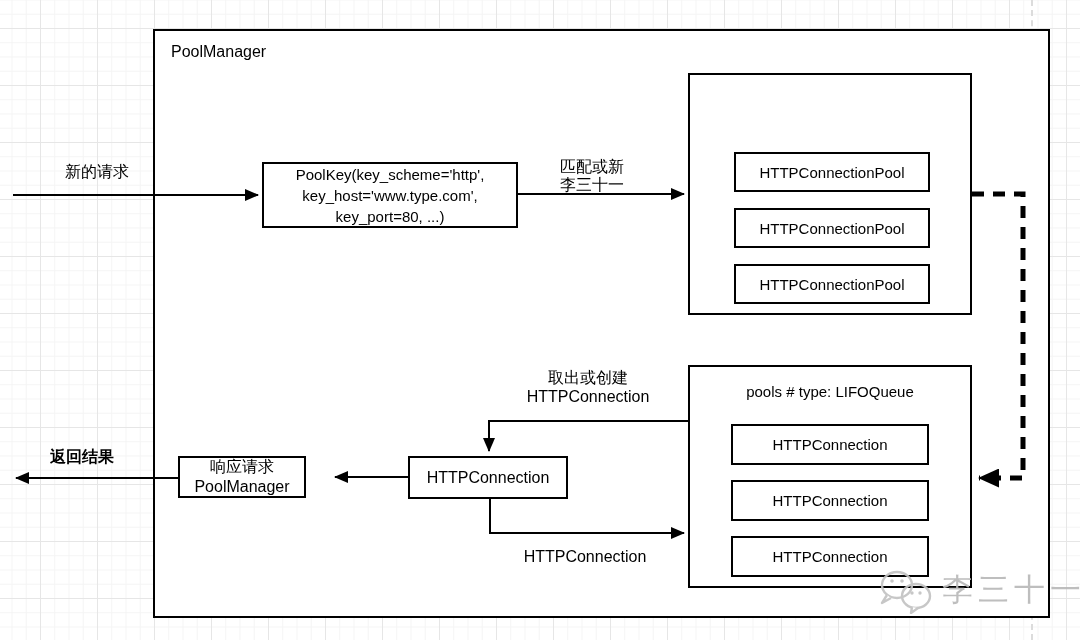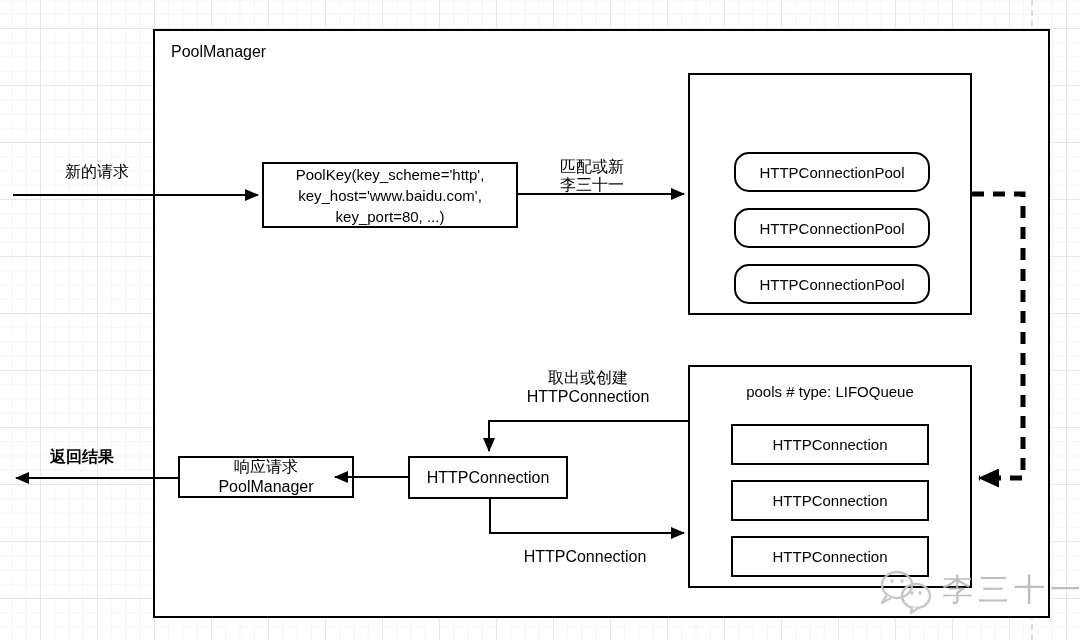--- a/index.html
+++ b/index.html
@@ -37,26 +37,26 @@
   .pm-title{position:absolute;left:16px;top:12px;font-size:16px;}
   .poolkey{left:262px;top:162px;width:256px;height:66px;font-size:15px;line-height:21px;}
   .pools-top{left:688px;top:73px;width:284px;height:242px;font-size:15px;}
   .pools-top .ctitle{margin-top:6px;line-height:19px;}
   .pools-bottom{left:688px;top:365px;width:284px;height:223px;font-size:15px;}
   .pools-bottom .ctitle{margin-top:15px;line-height:19px;text-align:center;}
   .inner-box{
     position:absolute;background:#fff;border:2px solid #000;box-sizing:border-box;
     display:flex;align-items:center;justify-content:center;font-size:15px;
   }
-  .pools-top .inner-box{left:44px;width:196px;height:40px;border-radius:15px;}
+  .pools-top .inner-box{left:44px;width:196px;height:40px;}
   .pools-top .i0{top:77px;} .pools-top .i1{top:133px;} .pools-top .i2{top:189px;}
   .pools-bottom .inner-box{left:41px;width:198px;height:41px;}
   .pools-bottom .i0{top:57px;} .pools-bottom .i1{top:113px;} .pools-bottom .i2{top:169px;}
   .httpconn{left:408px;top:456px;width:160px;height:43px;font-size:16px;}
-  .respbox{left:178px;top:456px;width:176px;height:42px;font-size:16px;line-height:20px;}
+  .respbox{left:178px;top:456px;width:128px;height:42px;font-size:16px;line-height:20px;}
   .lbl{
     position:absolute;z-index:2;font-size:16px;line-height:18px;
     text-align:center;white-space:nowrap;
   }
   .lbl-new{left:39px;top:163px;width:90px;text-align:right;}
   .lbl-match{left:550px;top:146px;width:84px;margin-top:12px;}
   .lbl-take{left:488px;top:368px;width:200px;line-height:19px;}
   .lbl-release{left:485px;top:547px;width:200px;line-height:19px;}
   .lbl-return{left:37px;top:448px;width:90px;font-weight:bold;}
   .wires{position:absolute;left:0;top:0;z-index:3;pointer-events:none;}
@@ -75,21 +75,21 @@
 <div class="canvas">
 
   <div class="page-sep"></div>
 
   <div class="node pm">
     <div class="pm-title">PoolManager</div>
   </div>
 
   <div class="node poolkey">
     <div>PoolKey(key_scheme='http',</div>
-    <div>key_host='www.baidu.com',</div>
+    <div>key_host='www.type.com',</div>
     <div>key_port=80, ...)</div>
   </div>
 
   <div class="node container-node pools-top">
     <div class="inner-box i0">
       <span>HTTPConnectionPool</span>
     </div>
     <div class="inner-box i1">
       <span>HTTPConnectionPool</span>
     </div>

